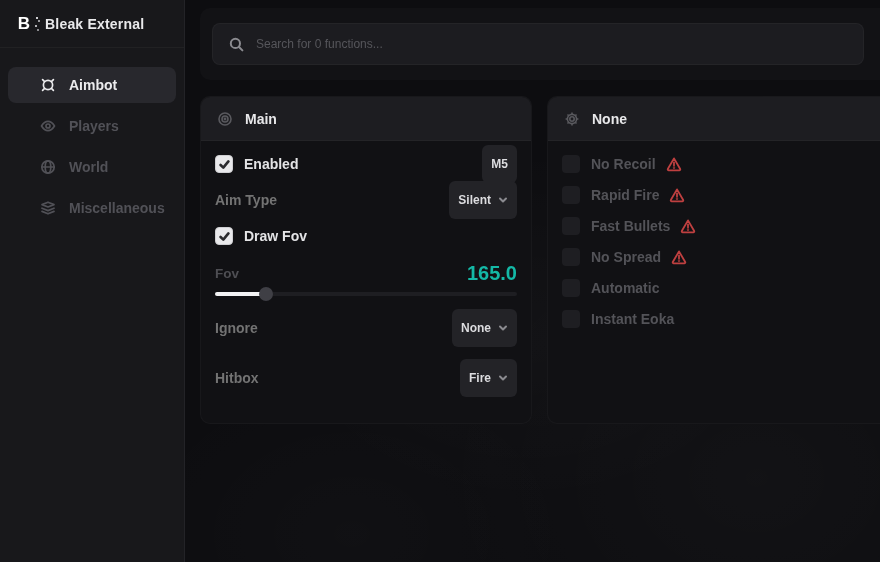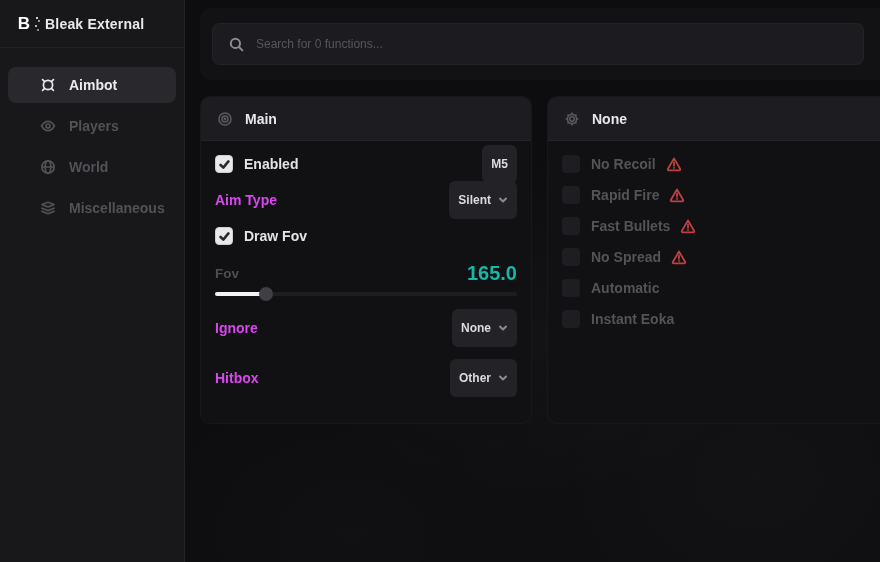--- a/index.html
+++ b/index.html
@@ -91,21 +91,21 @@
   .cb-label { font-size:14px; font-weight:700; color:#e4e4e6; }
 
   
   .chip {
     height:38px; min-width:34px; padding:0 9px; border-radius:6px; background:#232327;
     display:flex; align-items:center; justify-content:center; gap:7px;
     font-size:12px; font-weight:700; color:#dcdcdf;
   }
   .chip svg { width:10px; height:10px; stroke:#8b8b90; fill:none; stroke-width:2; stroke-linecap:round; stroke-linejoin:round; }
 
-  .field-label { font-size:14px; font-weight:600; color:#d946ef; }
+  .field-label { font-size:14px; font-weight:600; color:#737373; }
 
   
   .fov-row { height:24px; margin-top:2px; display:flex; align-items:center; }
   .fov-label { font-size:13.5px; font-weight:600; color:#4e4e53; }
   .fov-value { font-size:20px; font-weight:700; color:#14b8a6; }
   .slider { position:relative; height:18px; margin:0 0 10px 0; display:flex; align-items:center; }
   .slider-track { position:relative; width:100%; height:4px; border-radius:2px; background:#1e1e22; }
   .slider-fill { position:absolute; left:0; top:0; height:4px; border-radius:2px; background:#f2f2f4; }
   .slider-handle {
     position:absolute; top:50%; width:14px; height:14px; border-radius:50%;
@@ -250,21 +250,21 @@
         <svg viewBox="0 0 10 10">
             <polyline points="2,3.5 5,6.5 8,3.5"></polyline>
           </svg>
       </span>
     </div>
 
     <div class="row h30">
       <span class="field-label">Hitbox</span>
       <span class="spacer"></span>
       <span class="chip">
-        <span>Other</span>
+        <span>Fire</span>
         <svg viewBox="0 0 10 10">
             <polyline points="2,3.5 5,6.5 8,3.5"></polyline>
           </svg>
       </span>
     </div>
 
   </div>
 </section>
 
 <section class="panel other">

